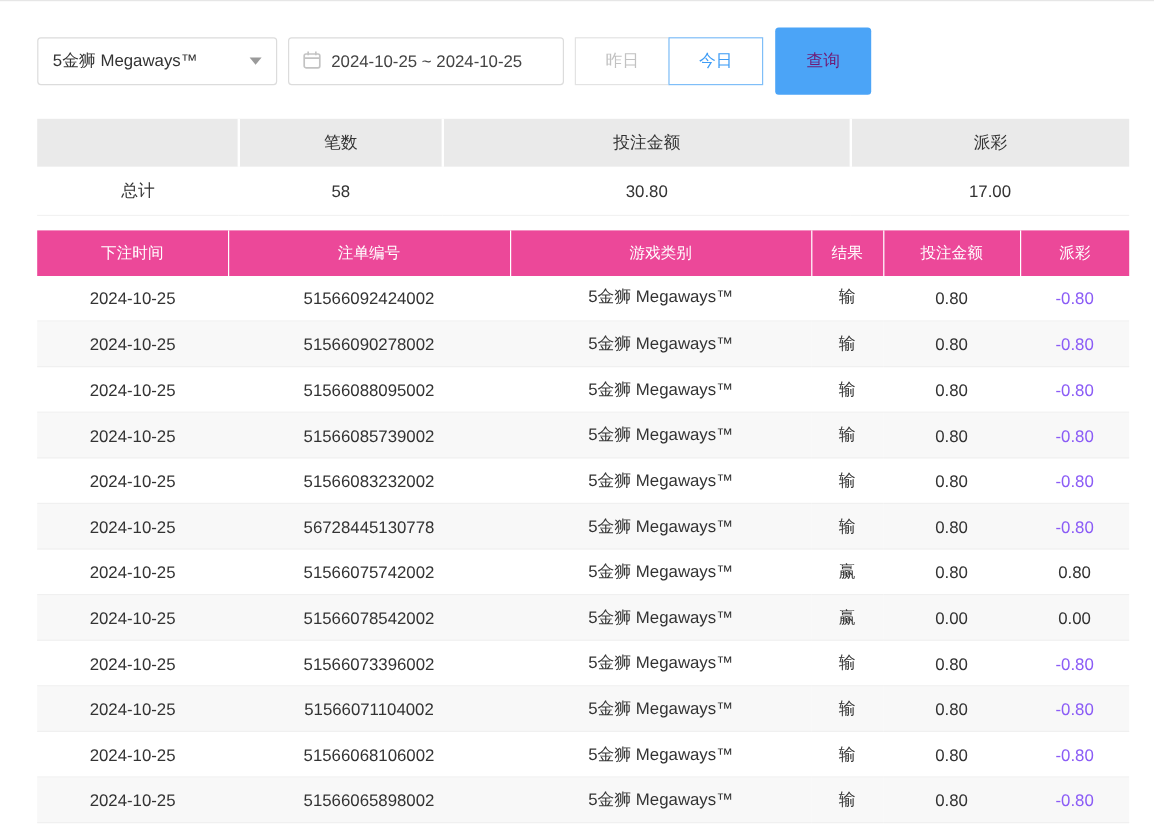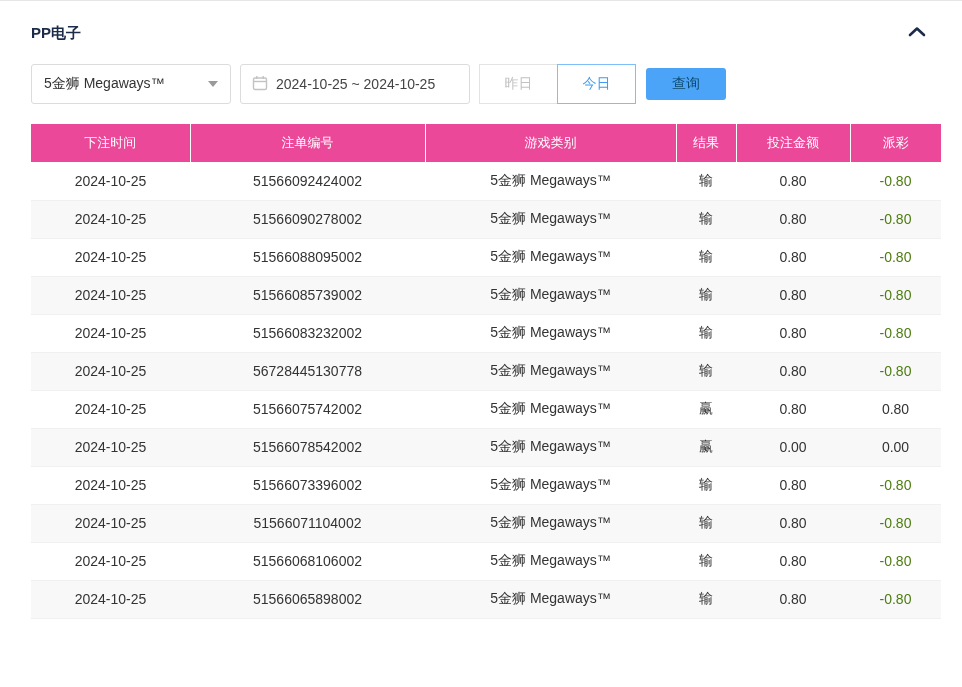--- a/index.html
+++ b/index.html
@@ -31,21 +31,21 @@
     font-size: 14px; color: #444; background: #fff; margin-left: 9px; cursor: pointer;
   }
   .btn-group { display: flex; margin-left: 10px; }
   .quick-btn {
     width: 79px; height: 40px; background: #fff; border: 1px solid #e3e3e3;
     font-size: 14px; color: #c2c2c2; margin-left: -1px; cursor: pointer;
     font-family: "Liberation Sans", sans-serif;
   }
   .quick-btn.active { color: #3e9cf5; border-color: #7fbef8; position: relative; z-index: 1; }
   .search-btn {
-    width: 80px; height: 32px; margin-left: 10px; background: #4ba4f7; color: #0c4a6e;
+    width: 80px; height: 56px; margin-left: 10px; background: #4ba4f7; color: #701a75;
     border: none; border-radius: 3px; font-size: 14px; cursor: pointer;
     font-family: Liberation Serif, serif;
   }
 
   
   table { border-collapse: collapse; width: 910px; table-layout: fixed; }
   .summary-table { margin-bottom: 12px; }
   .summary-table th {
     background: #eaeaea; height: 40px; font-size: 14px; font-weight: normal; color: #333;
     border-right: 2px solid #fff;
@@ -54,37 +54,27 @@
   .summary-table td { height: 40px; text-align: center; font-size: 14px; color: #333; border-bottom: 1px solid #f2f2f2; background: #fff; }
 
   
   .bet-table th {
     background: #ec4899; color: #fff; height: 38px; font-size: 13px; font-weight: normal;
     border-right: 1px solid #fff;
   }
   .bet-table th:last-child { border-right: none; }
   .bet-table td { height: 38px; text-align: center; font-size: 14px; color: #333; border-bottom: 1px solid #f0f0f0; }
   .bet-table tbody tr:nth-child(even) td { background: #f8f8f8; }
-  .bet-table td.neg { color: #4d7c0f; }
+  .bet-table td.neg { color: #8b5cf6; }
 </style>
 </head>
 <body>
 
 <div class="page">
 
-  <div class="panel-header">
-    <div class="panel-title">PP电子</div>
-    <div class="collapse-btn">
-      <span>
-        <svg width="18" height="12" viewBox="0 0 18 12">
-            <polyline points="2,9 9,2.5 16,9" fill="none" stroke="#1c2b4a" stroke-width="2.6" stroke-linecap="round" stroke-linejoin="round"></polyline>
-          </svg>
-      </span>
-    </div>
-  </div>
 
   <div class="filters">
     <div class="select-box">
       <span>5金狮 Megaways™</span>
       <span class="caret-down"></span>
     </div>
     <div class="date-box">
       <span>
         <svg width="16" height="16" viewBox="0 0 16 16">
             <rect x="1.5" y="3" width="13" height="11.5" rx="1.5" fill="none" stroke="#c3c3c3" stroke-width="1.4"></rect>
@@ -95,20 +85,44 @@
       </span>
       <span>2024-10-25 ~ 2024-10-25</span>
     </div>
     <div class="btn-group">
       <button class="quick-btn">昨日</button>
       <button class="quick-btn active">今日</button>
     </div>
     <button class="search-btn">查询</button>
   </div>
 
+  <table class="summary-table">
+    <colgroup>
+        <col style="width:168px">
+        <col style="width:170px">
+        <col style="width:340px">
+        <col style="width:232px">
+      </colgroup>
+    <thead>
+      <tr>
+        <th></th>
+        <th>笔数</th>
+        <th>投注金额</th>
+        <th>派彩</th>
+      </tr>
+    </thead>
+    <tbody>
+      <tr>
+        <td>总计</td>
+        <td>58</td>
+        <td>30.80</td>
+        <td>17.00</td>
+      </tr>
+    </tbody>
+  </table>
 
   <table class="bet-table">
     <colgroup>
         <col style="width:159px">
         <col style="width:235px">
         <col style="width:251px">
         <col style="width:60px">
         <col style="width:114px">
         <col style="width:91px">
       </colgroup>

